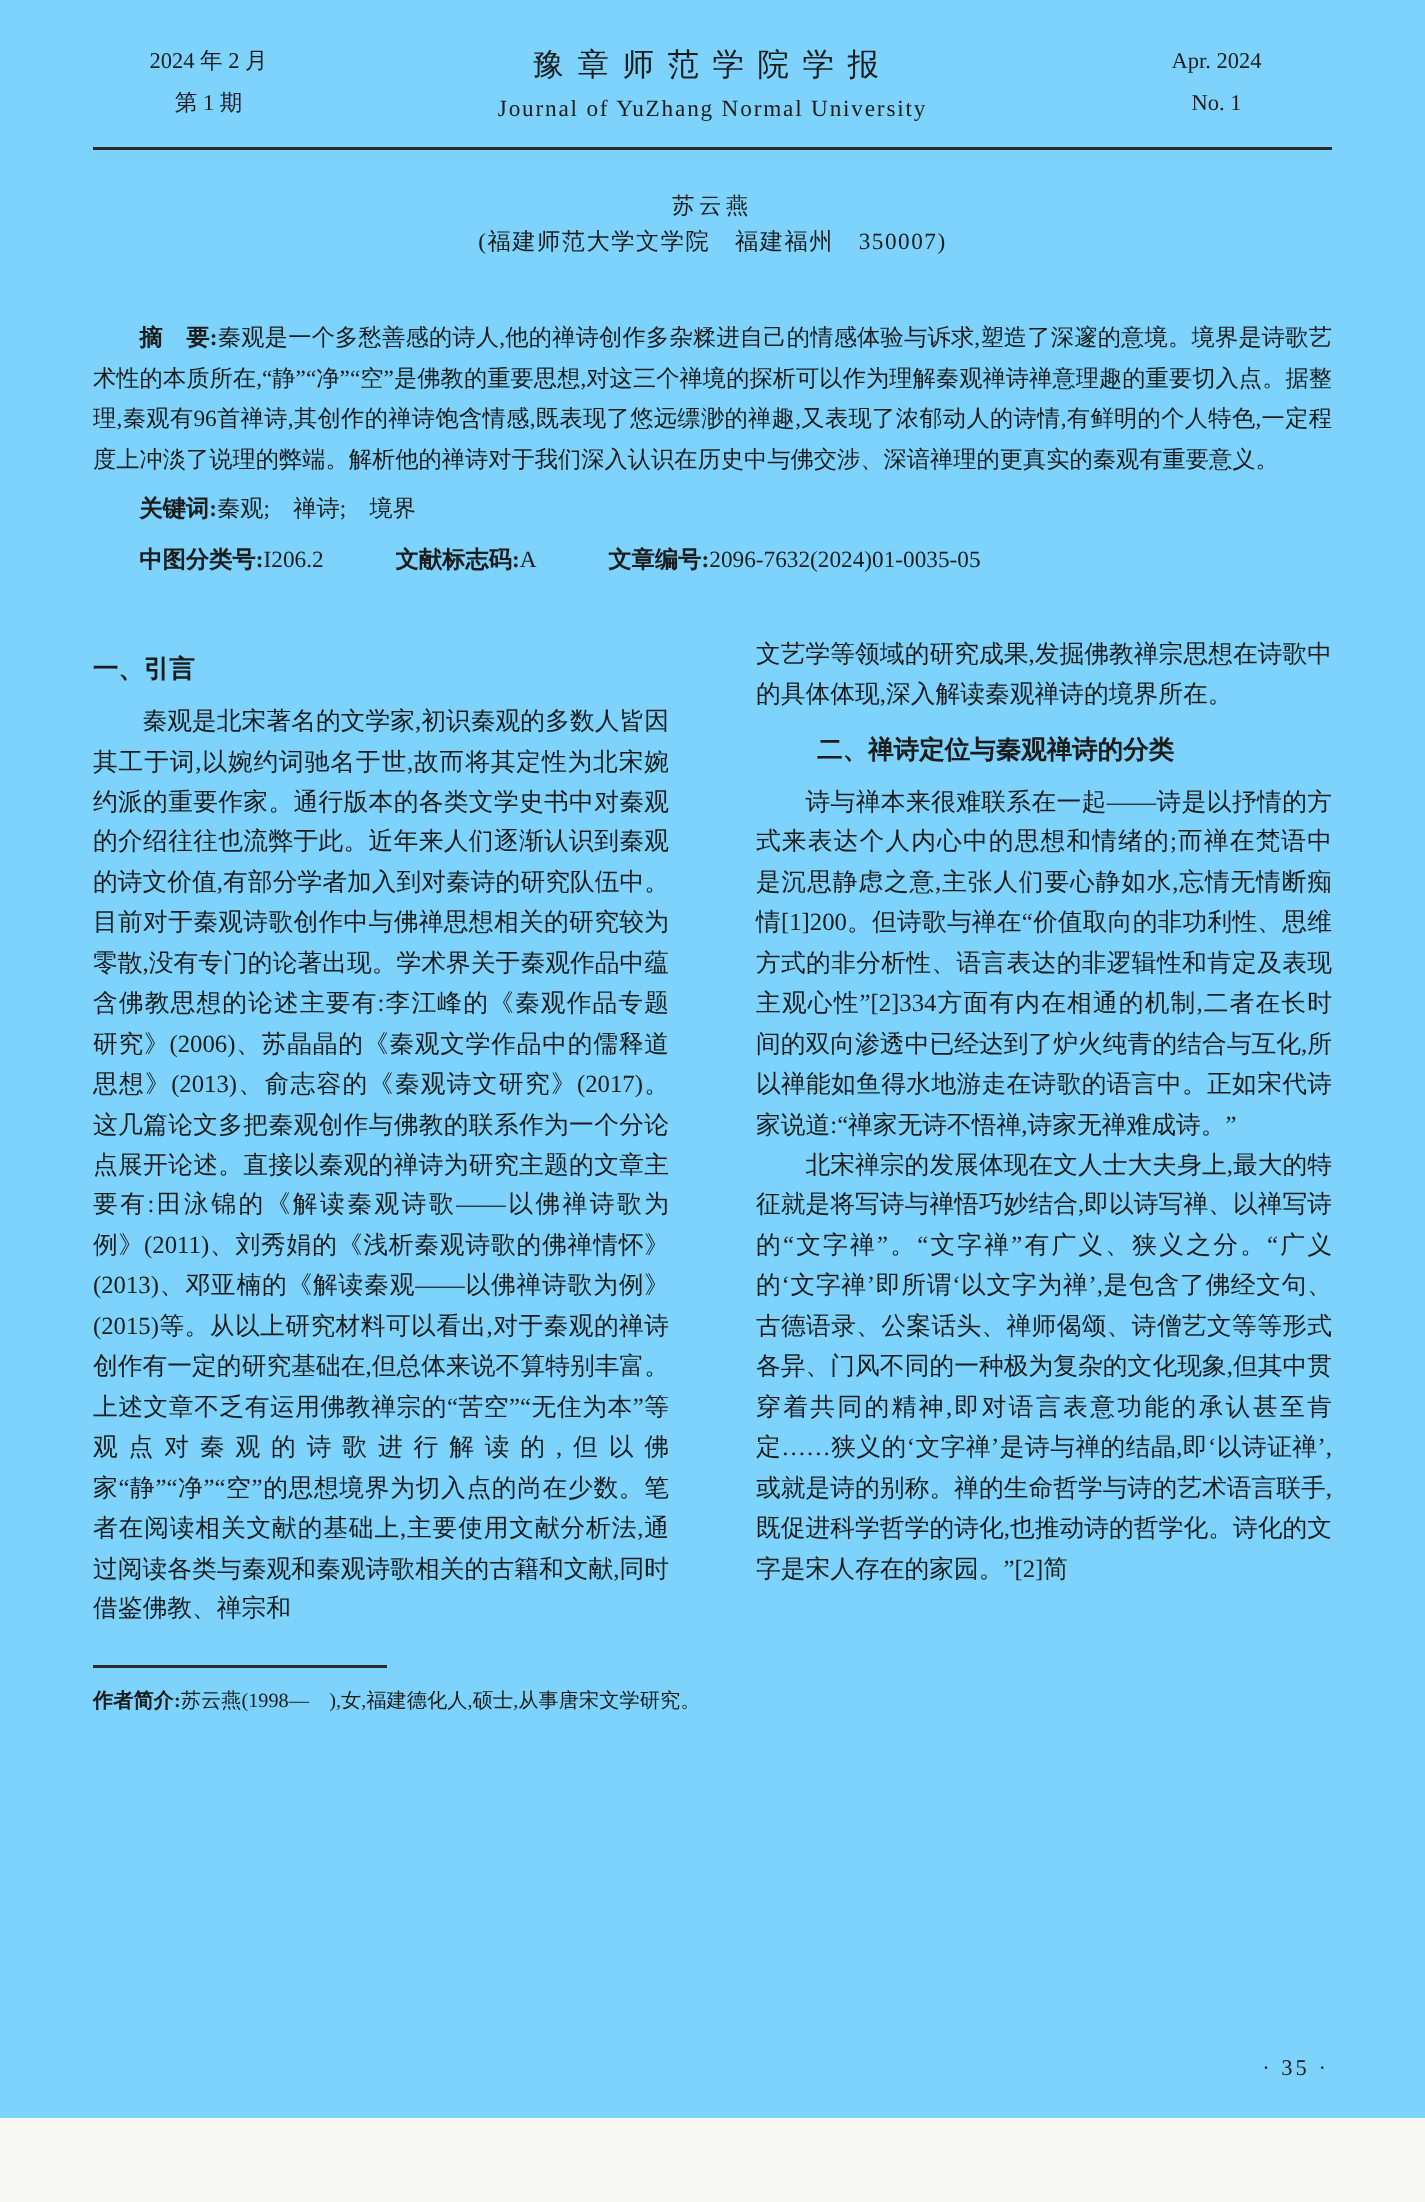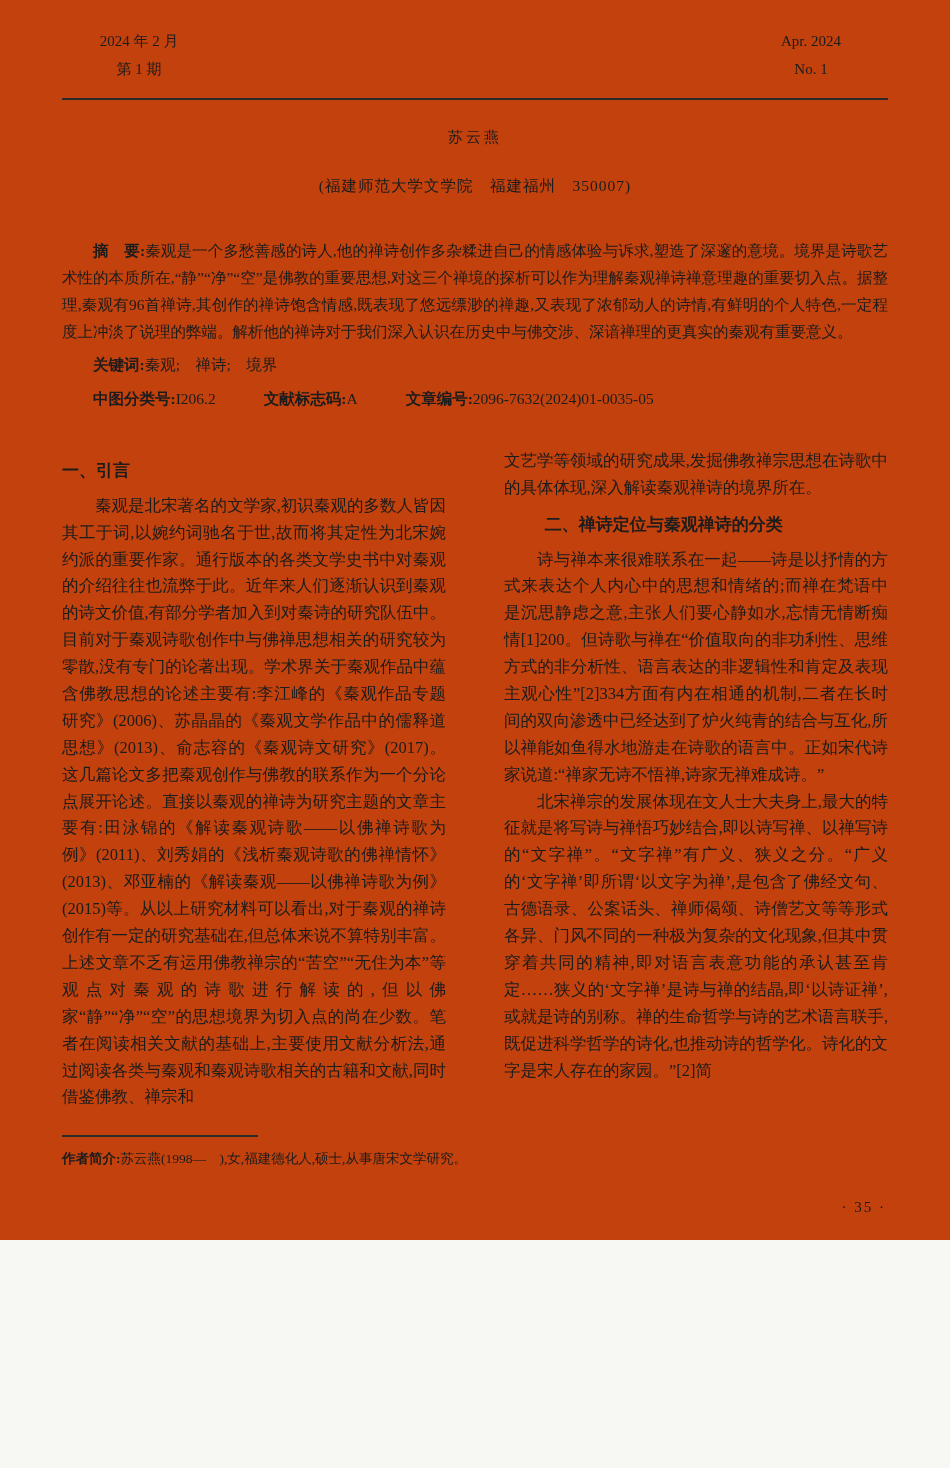--- a/index.html
+++ b/index.html
@@ -4,23 +4,23 @@
 <style>
   * { margin: 0; padding: 0; box-sizing: border-box; }
   html, body { background: #f7f7f3; }
   body {
     font-family: "Liberation Serif", "DejaVu Serif", serif;
     color: #1c1c1c;
   }
   .page {
     position: relative;
     width: 950px;
-    height: 1240px;
+    height: 1412px;
     margin: 0 auto;
-    background: #c2410c;
+    background: #7dd3fc;
     padding: 20px 62px 70px 62px;
     overflow: hidden;
   }
 
   
   .masthead {
     display: flex;
     justify-content: space-between;
     align-items: center;
     padding: 8px 2px 10px 2px;
@@ -57,21 +57,21 @@
     font-weight: 700;
     letter-spacing: 2px;
   }
   .author {
     margin-top: 28px;
     text-align: center;
     font-size: 15px;
     letter-spacing: 3px;
   }
   .affiliation {
-    margin-top: 29px;
+    margin-top: 4px;
     text-align: center;
     font-size: 15.5px;
     letter-spacing: 1px;
   }
 
   
   .abstract {
     margin-top: 40px;
     font-size: 15.5px;
     line-height: 1.76;
@@ -142,20 +142,24 @@
 </head>
 <body>
 
 <div class="page">
 
   <header class="masthead">
     <div class="mh-side">
       <div>2024 年 2 月</div>
       <div>第 1 期</div>
     </div>
+    <div class="mh-center">
+      <div class="jt-cn">豫章师范学院学报</div>
+      <div class="jt-en">Journal of YuZhang Normal University</div>
+    </div>
     <div class="mh-side">
       <div>Apr. 2024</div>
       <div>No. 1</div>
     </div>
   </header>
   <div class="rule"></div>
 
   <div class="author">苏云燕</div>
   <div class="affiliation">(福建师范大学文学院　福建福州　350007)</div>
 

